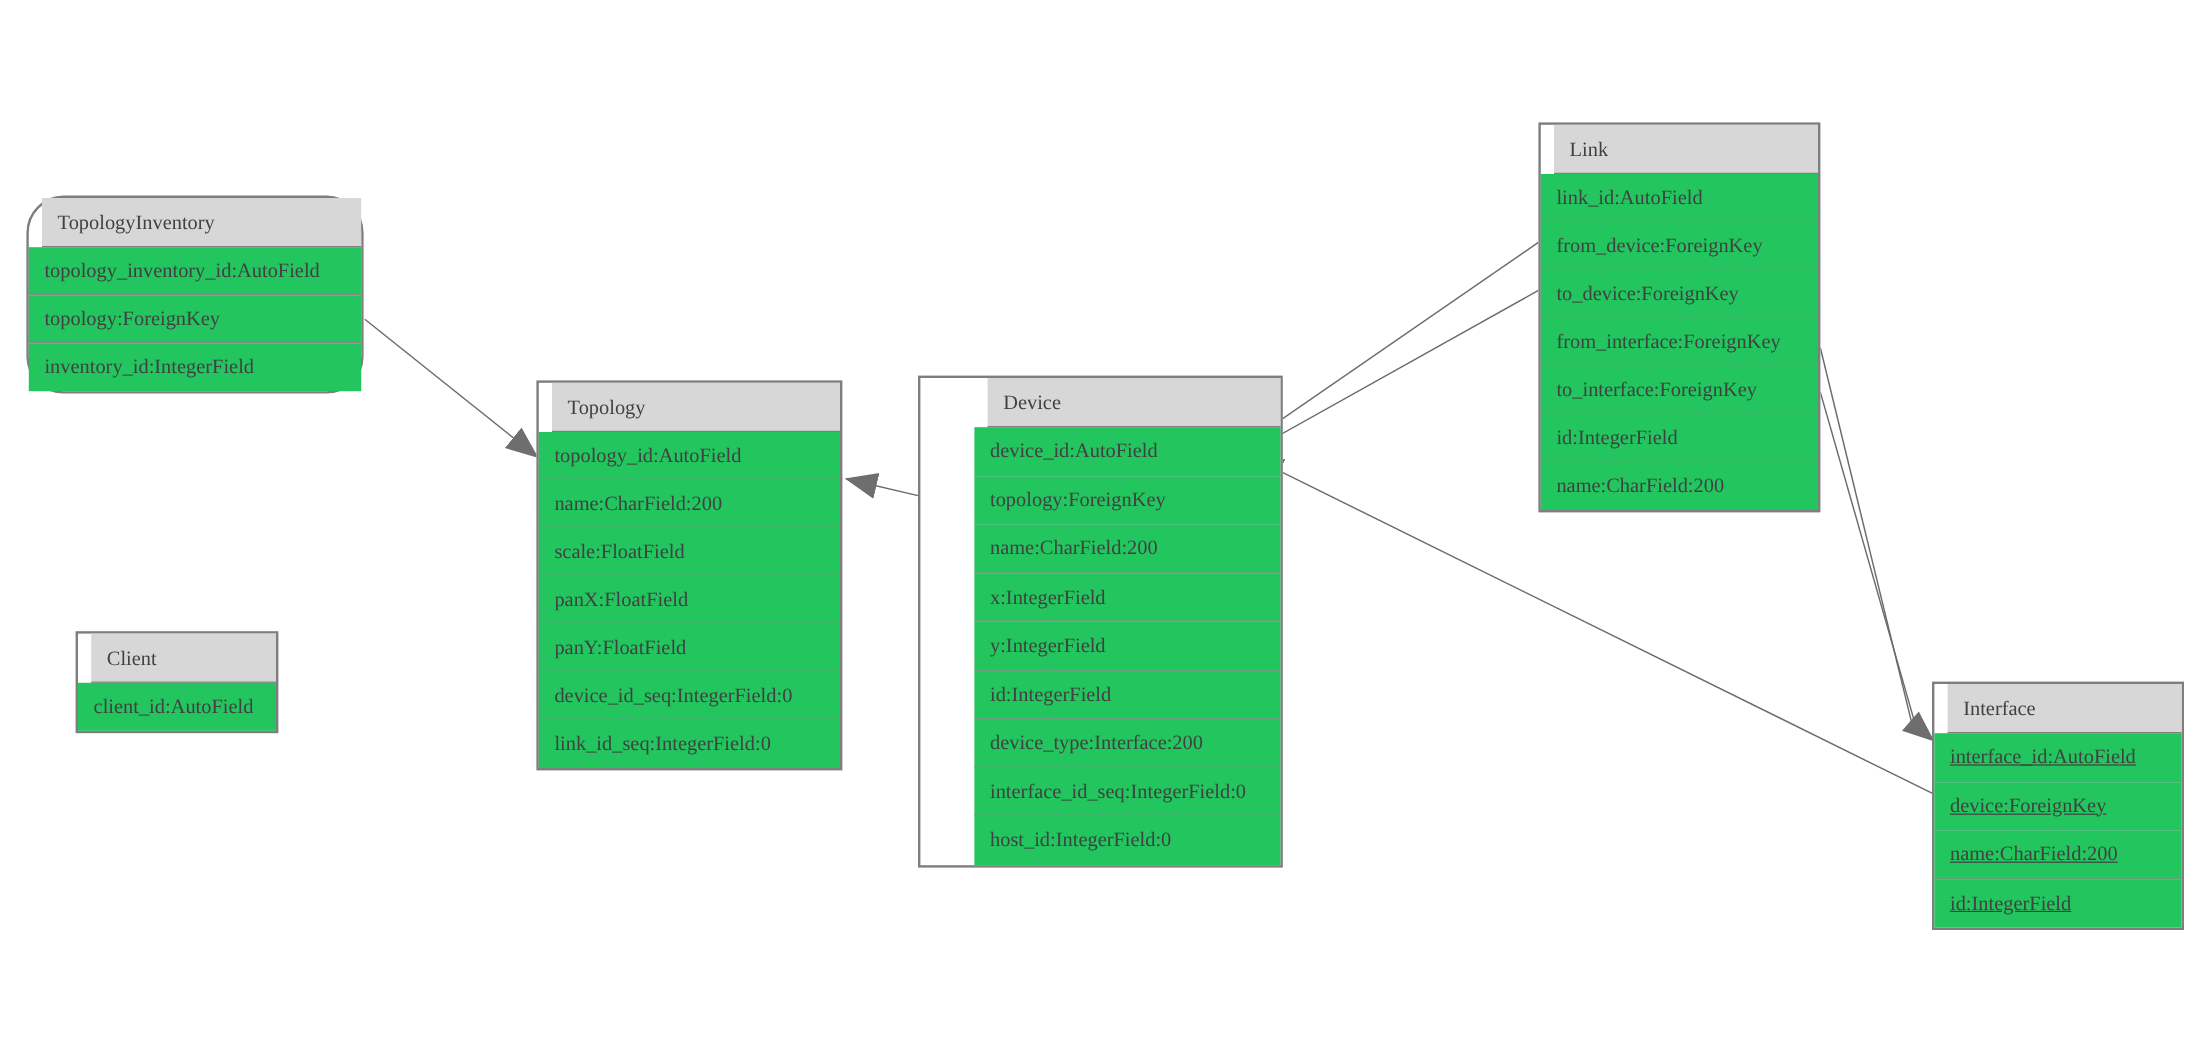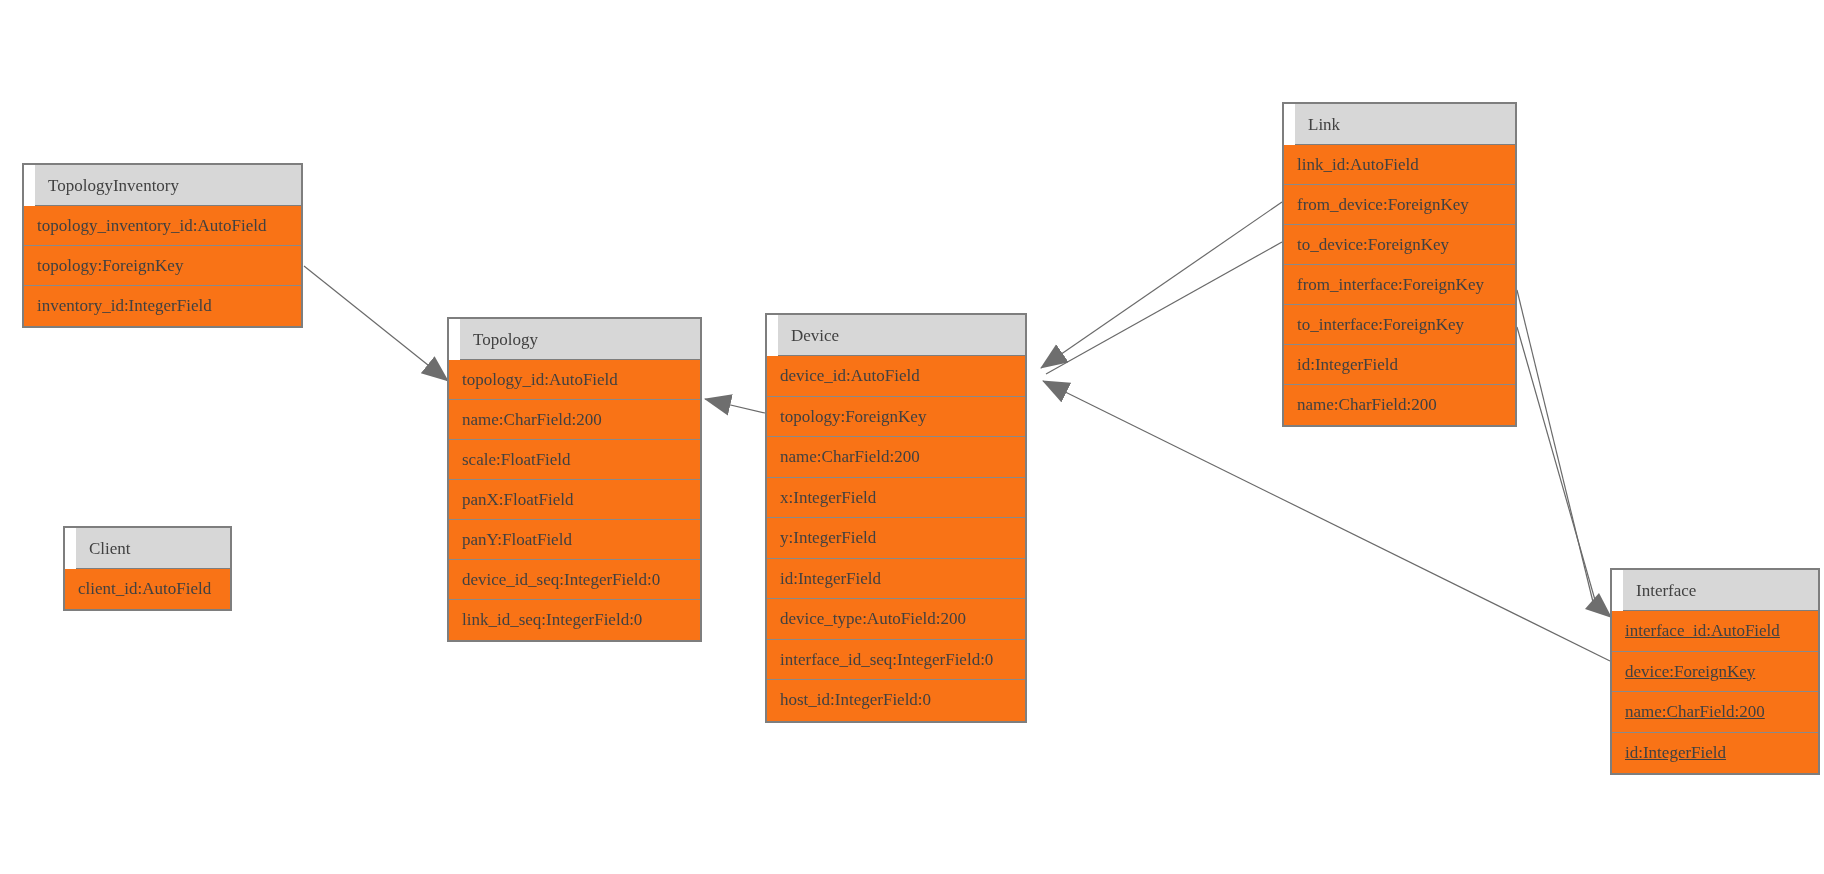--- a/index.html
+++ b/index.html
@@ -33,28 +33,28 @@
     padding: 0 13px;
     background: var(--header_fill);
     border-bottom: 1px solid var(--border);
     white-space: nowrap; overflow: hidden; margin-left: 11px;
   }
   .entity .row {
     height: 40px; line-height: 40px;
     padding: 0 13px;
     border-bottom: 1px solid var(--row_border);
     white-space: nowrap; overflow: hidden;
-    background: #f97316;
+    background: #22c55e;
   }
   .entity .row:last-child { border-bottom: none; }
 
-  #e-topologyinventory { left: 22px;   top: 163px; width: 281px; }
+  #e-topologyinventory { left: 22px;   top: 163px; width: 281px; border-radius: 31px; }
   #e-topology          { left: 447px;  top: 317px; width: 255px; }
   #e-client            { left: 63px;   top: 526px; width: 169px; }
-  #e-device            { left: 765px;  top: 313px; width: 262px; }
+  #e-device            { left: 765px;  top: 313px; width: 304px; padding-left: 45px; }
   #e-device .row       { height: 40.5px; line-height: 40.5px; }
   #e-link              { left: 1282px; top: 102px; width: 235px; }
   #e-interface         { left: 1610px; top: 568px; width: 210px; }
   #e-interface .row    { height: 40.5px; line-height: 40.5px; text-decoration: underline; }
 </style>
 </head>
 <body>
 
 <div class="canvas">
 
@@ -106,21 +106,21 @@
   </div>
 
   <div class="entity" id="e-device">
     <div class="hdr">Device</div>
     <div class="row">device_id:AutoField</div>
     <div class="row">topology:ForeignKey</div>
     <div class="row">name:CharField:200</div>
     <div class="row">x:IntegerField</div>
     <div class="row">y:IntegerField</div>
     <div class="row">id:IntegerField</div>
-    <div class="row">device_type:AutoField:200</div>
+    <div class="row">device_type:Interface:200</div>
     <div class="row">interface_id_seq:IntegerField:0</div>
     <div class="row">host_id:IntegerField:0</div>
   </div>
 
   <div class="entity" id="e-link">
     <div class="hdr">Link</div>
     <div class="row">link_id:AutoField</div>
     <div class="row">from_device:ForeignKey</div>
     <div class="row">to_device:ForeignKey</div>
     <div class="row">from_interface:ForeignKey</div>

